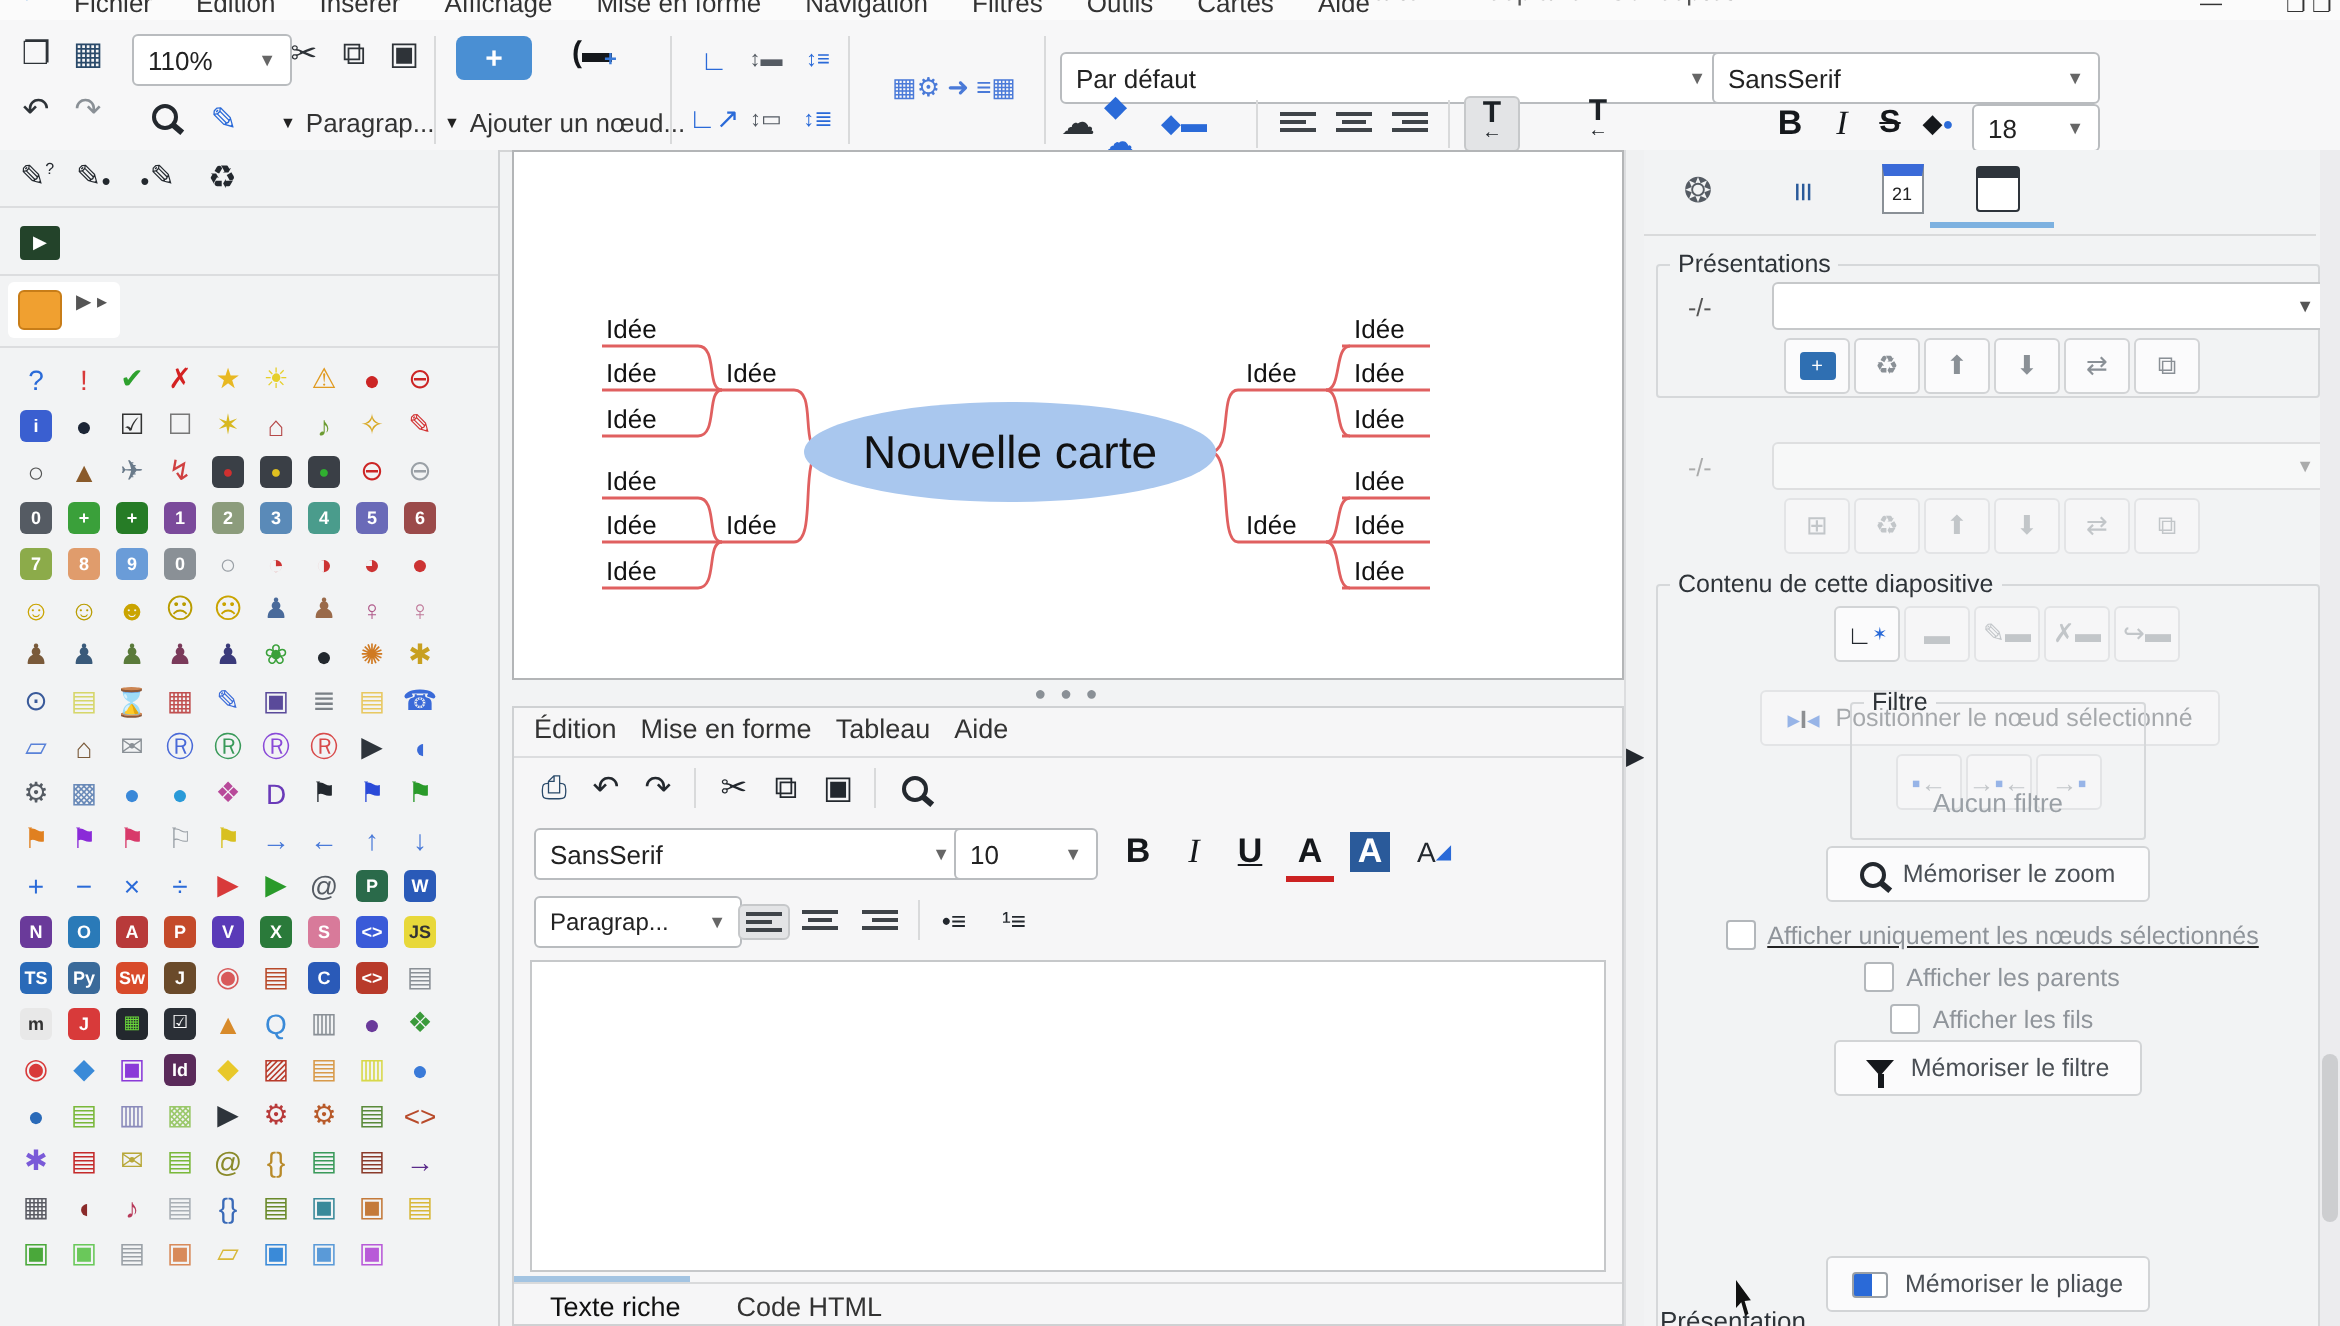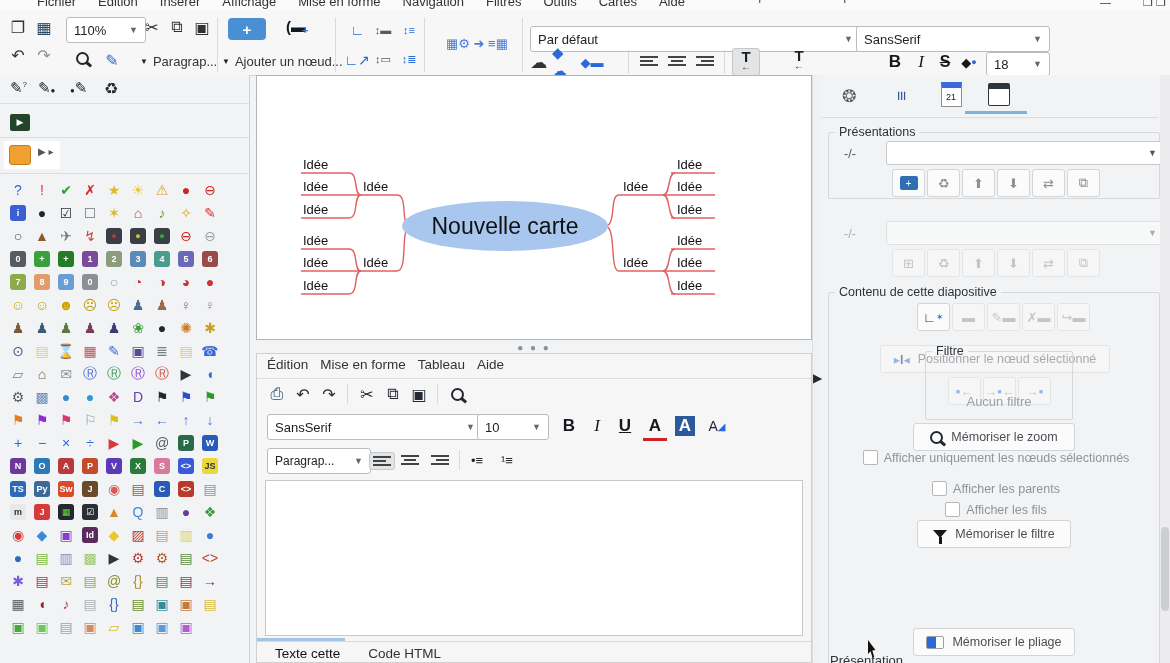--- a/index.html
+++ b/index.html
@@ -629,21 +629,21 @@
       <i></i>
       <i></i>
     </span>
   <div class="sepv" style="left:202px;top:96px;height:20px"></div>
   <span class="ebtn" style="left:208px;top:94px;font-size:13px">•≡</span>
   <span class="ebtn" style="left:238px;top:94px;font-size:13px">¹≡</span>
 
   <div id="note-text"></div>
   <div id="tabbar-indicator"></div>
   <div id="tabbar-line"></div>
-  <div id="editor-tabs"><span class="etab" style="color: rgb(17, 17, 17);">Texte cette</span><span class="etab">Code HTML</span></div>
+  <div id="editor-tabs"><span class="etab" style="color: rgb(17, 17, 17);">Texte riche</span><span class="etab">Code HTML</span></div>
 </div>
 
 <div id="divider" class="abs">
   <span class="hand">▶</span>
 </div>
 
 <div id="rpanel" class="abs">
   <span class="rtab" style="left:10px;top:8px">❂</span>
   <span class="rtab" style="left:62px;top:8px;color:#2a5a9a;transform:rotate(90deg)">≡</span>
   <span class="rtab" style="left:112px;top:6px">
@@ -700,21 +700,21 @@
   <div class="pbtn dis" style="left:126px;top:302px"><span style="color:#2a6ad8">▪</span>←</div>
   <div class="pbtn dis" style="left:161px;top:302px">→<span style="color:#2a6ad8">▪</span>←</div>
   <div class="pbtn dis" style="left:196px;top:302px">→<span style="color:#2a6ad8">▪</span></div>
 
   <div class="wbtn" style="left:91px;top:348px;width:160px">
     <span class="mag" style="position:relative;display:inline-block"></span>
       <span>Mémoriser le zoom</span>
   </div>
 
   <div id="checkbox-rows">
-      <div class="cbrow" style="top: 375px;">
+      <div class="cbrow" style="top: 385px; text-decoration: underline;">
         <span class="cb"></span>
         <span class="cblabel">Afficher uniquement les nœuds sélectionnés</span>
       </div>
       <div class="cbrow" style="top: 406px;">
         <span class="cb"></span>
         <span class="cblabel">Afficher les parents</span>
       </div>
       <div class="cbrow" style="top: 427px;">
         <span class="cb"></span>
         <span class="cblabel">Afficher les fils</span>

